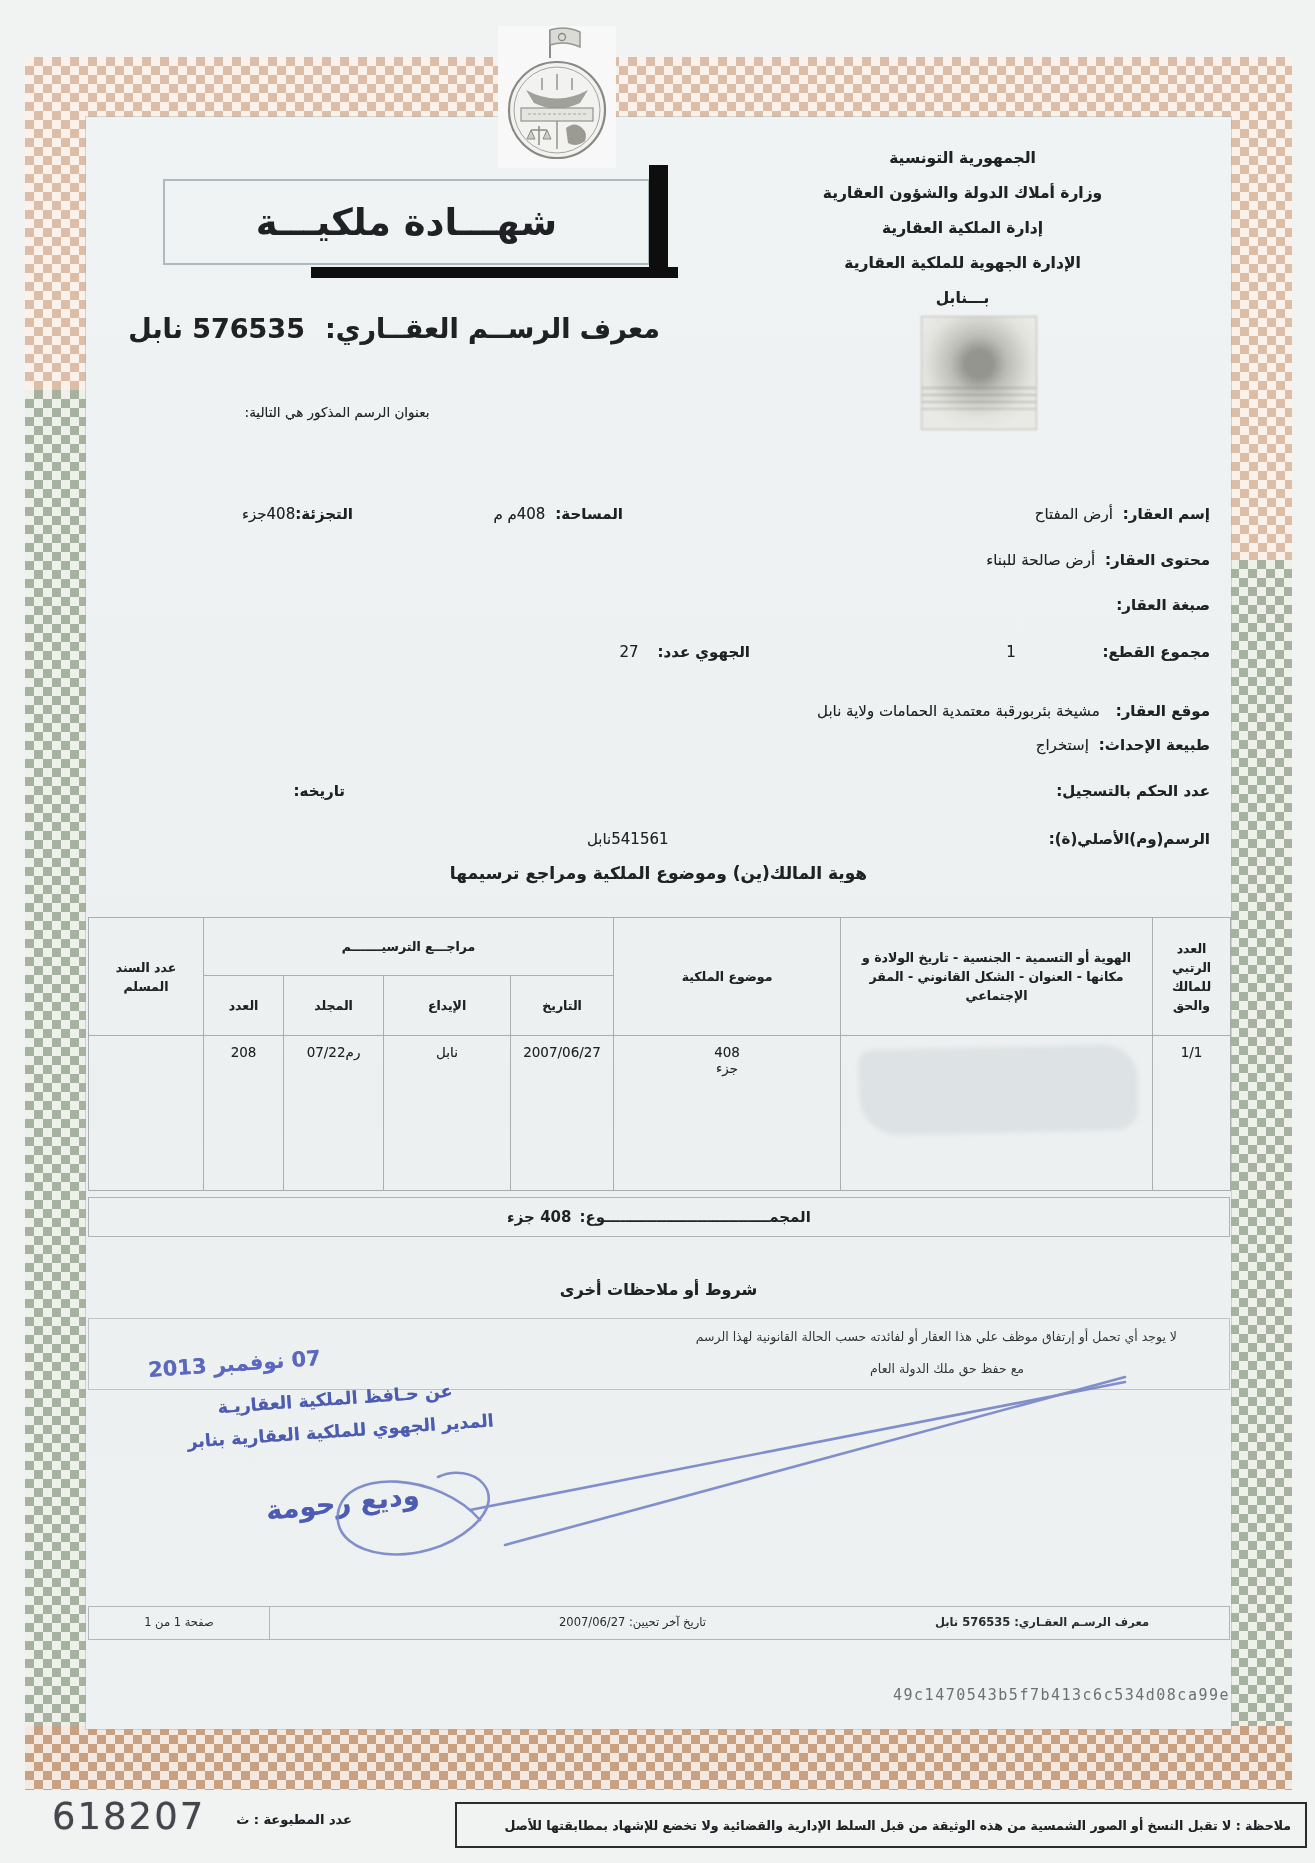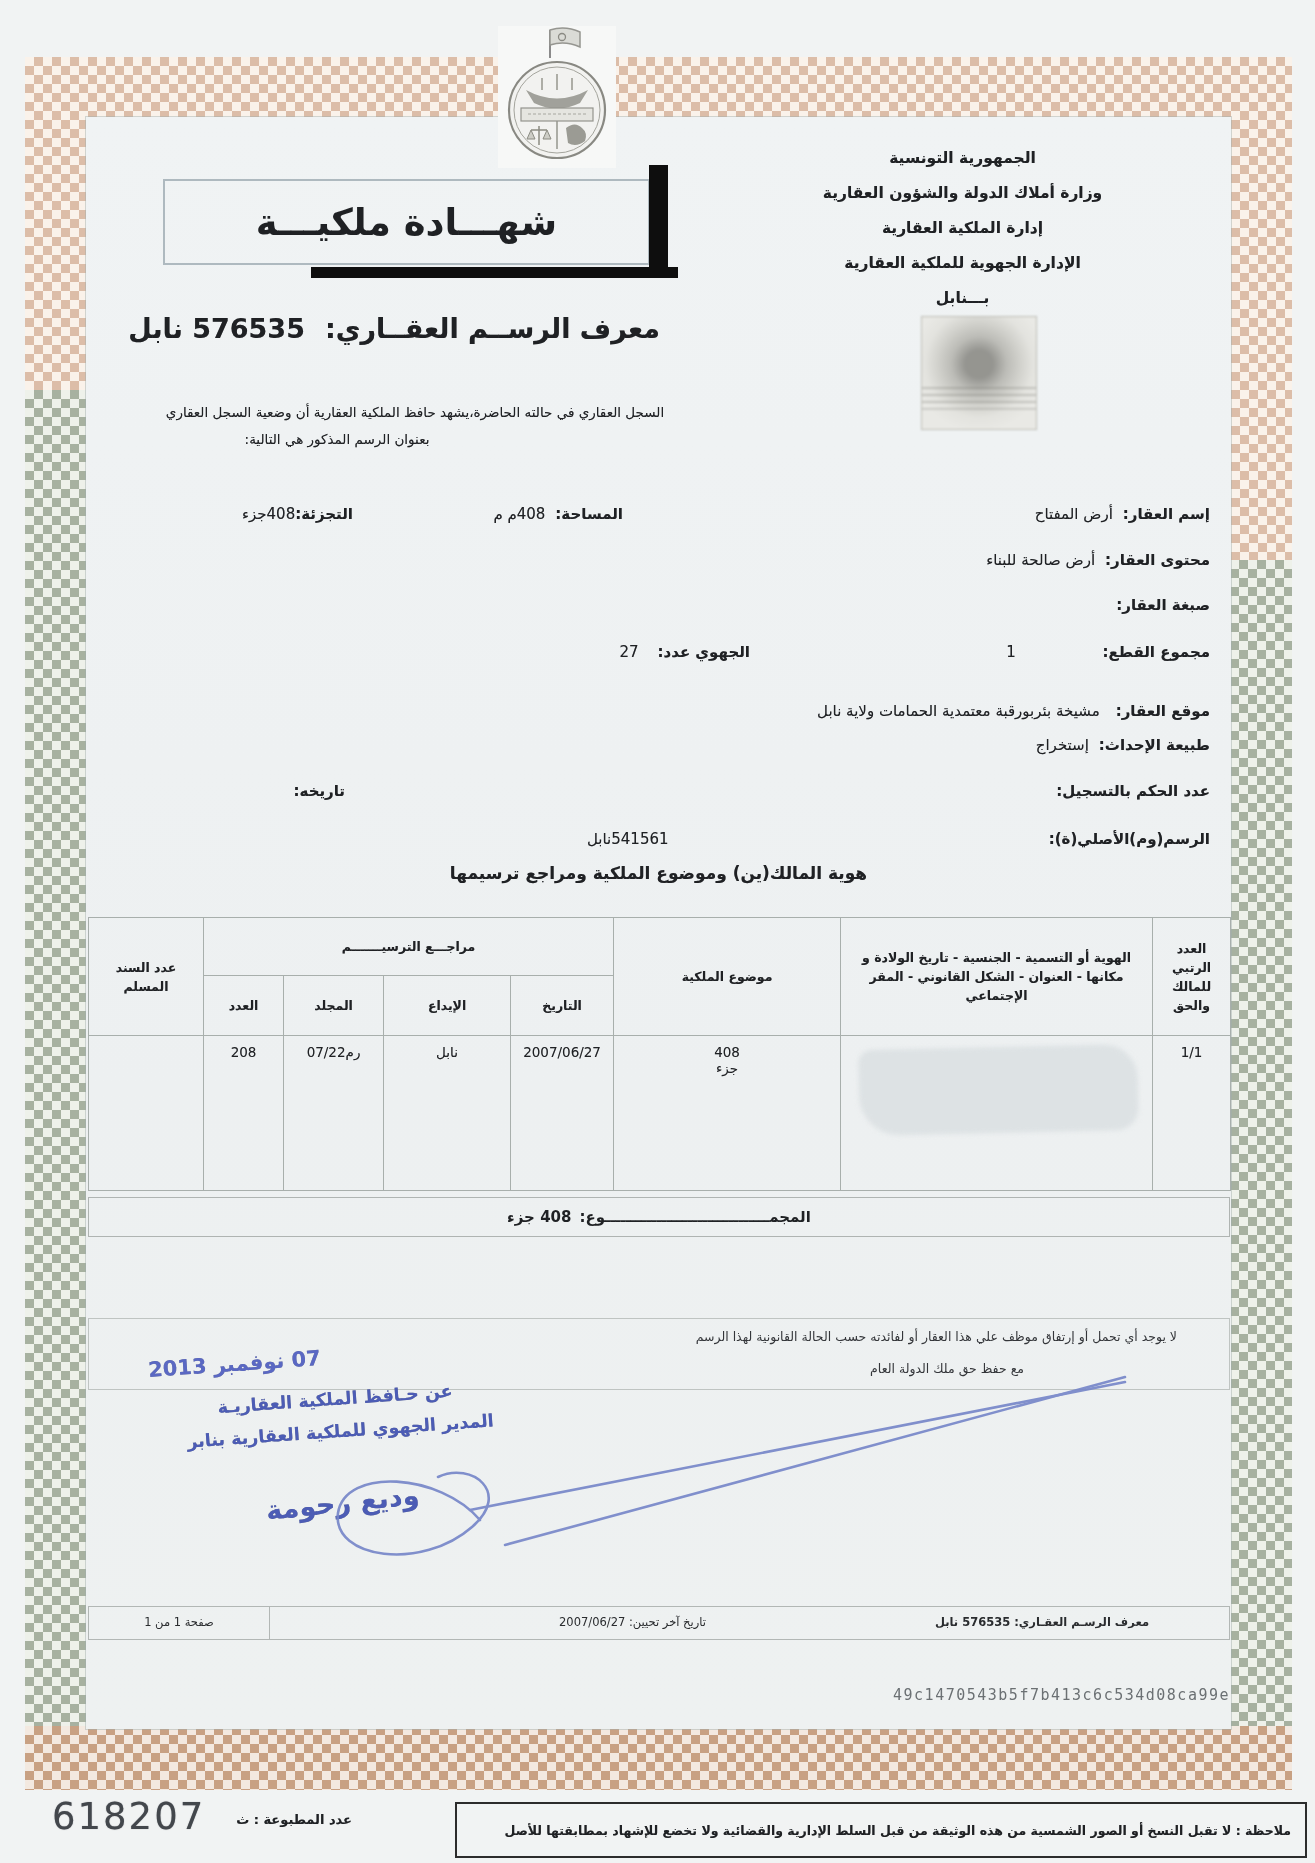--- a/index.html
+++ b/index.html
@@ -98,21 +98,21 @@
   #fb-divider{position:absolute;left:180px;top:0;bottom:0;width:1px;background:#b2b7b5;}
   #fb-page{position:absolute;left:0;width:180px;top:8px;text-align:center;direction:rtl;}
   #fb-upd{position:absolute;left:470px;top:8px;direction:rtl;}
   #fb-id{position:absolute;right:80px;top:8px;direction:rtl;font-weight:bold;}
   #hash{right:85px;top:1686px;font-family:"DejaVu Sans Mono",monospace;font-size:15px;
         letter-spacing:1.5px;color:#6b7073;text-shadow:none;}
 
   
   #p-serial{left:52px;top:1795px;font-size:37px;color:#43474c;letter-spacing:2px;text-shadow:0 0 1px rgba(60,60,70,.5);}
   #p-copies{right:963px;top:1812px;direction:rtl;font-size:13px;font-weight:bold;}
-  #p-note{position:absolute;left:455px;top:1802px;width:852px;height:56px;border:2px solid #2c2c2c;
+  #p-note{position:absolute;left:455px;top:1802px;width:852px;height:46px;border:2px solid #2c2c2c;
           direction:rtl;display:flex;align-items:center;padding:0 14px;font-size:12.5px;font-weight:bold;
           white-space:nowrap;text-shadow:0 0 .5px rgba(20,20,25,.4);}
 </style>
 </head>
 <body>
 
 <div id="sheet">
 
   <div id="frame" class="dm">
     <div class="gl dm-green"></div>
@@ -156,21 +156,20 @@
   <div id="bar-v"></div>
   <div id="bar-h"></div>
 
   <div class="t rtl" id="prop-id">
     <span>معرف الرســم العقــاري:</span><span class="v">576535 نابل</span>
   </div>
 
   <div id="seal"></div>
 
   <div class="t rtl" id="intro">
-    <div class="l">السجل العقاري في حالته الحاضرة،يشهد حافظ الملكية العقارية أن وضعية السجل العقاري</div>
     <div class="l l3">بعنوان الرسم المذكور هي التالية:</div>
   </div>
 
   <div class="fl" style="right:105px;top:505px;">
     <span class="lab">إسم العقار:</span><span class="val">أرض المفتاح</span>
   </div>
   <div class="fl" style="right:692px;top:505px;">
     <span class="lab">المساحة:</span><span class="val">408م م</span>
   </div>
   <div class="fl" style="right:962px;top:505px;">
@@ -257,20 +256,21 @@
       <td></td>
     </tr>
   </tbody>
     </table>
 
   <div id="total-box">
     <span>المجمــــــــــــــــــــــــــــــــوع:</span>
     <span class="v">408 جزء</span>
   </div>
 
+  <div class="t rtl" id="cond-title">شروط أو ملاحظات أخرى</div>
   <div id="cond-box">
     <div class="c1">لا يوجد أي تحمل أو إرتفاق موظف علي هذا العقار أو لفائدته حسب الحالة القانونية لهذا الرسم</div>
     <div class="c2">مع حفظ حق ملك الدولة العام</div>
   </div>
 
   <div class="t rtl" id="st-date">07 نوفمبر 2013</div>
   <div class="t rtl blue" id="st-l1">عن حـافظ الملكية العقاريـة</div>
   <div class="t rtl blue" id="st-l2">المدير الجهوي للملكية العقارية بنابر</div>
   <div class="t rtl blue" id="st-sig">وديع رحومة</div>
   <svg id="pen" viewBox="0 0 1030 230">

